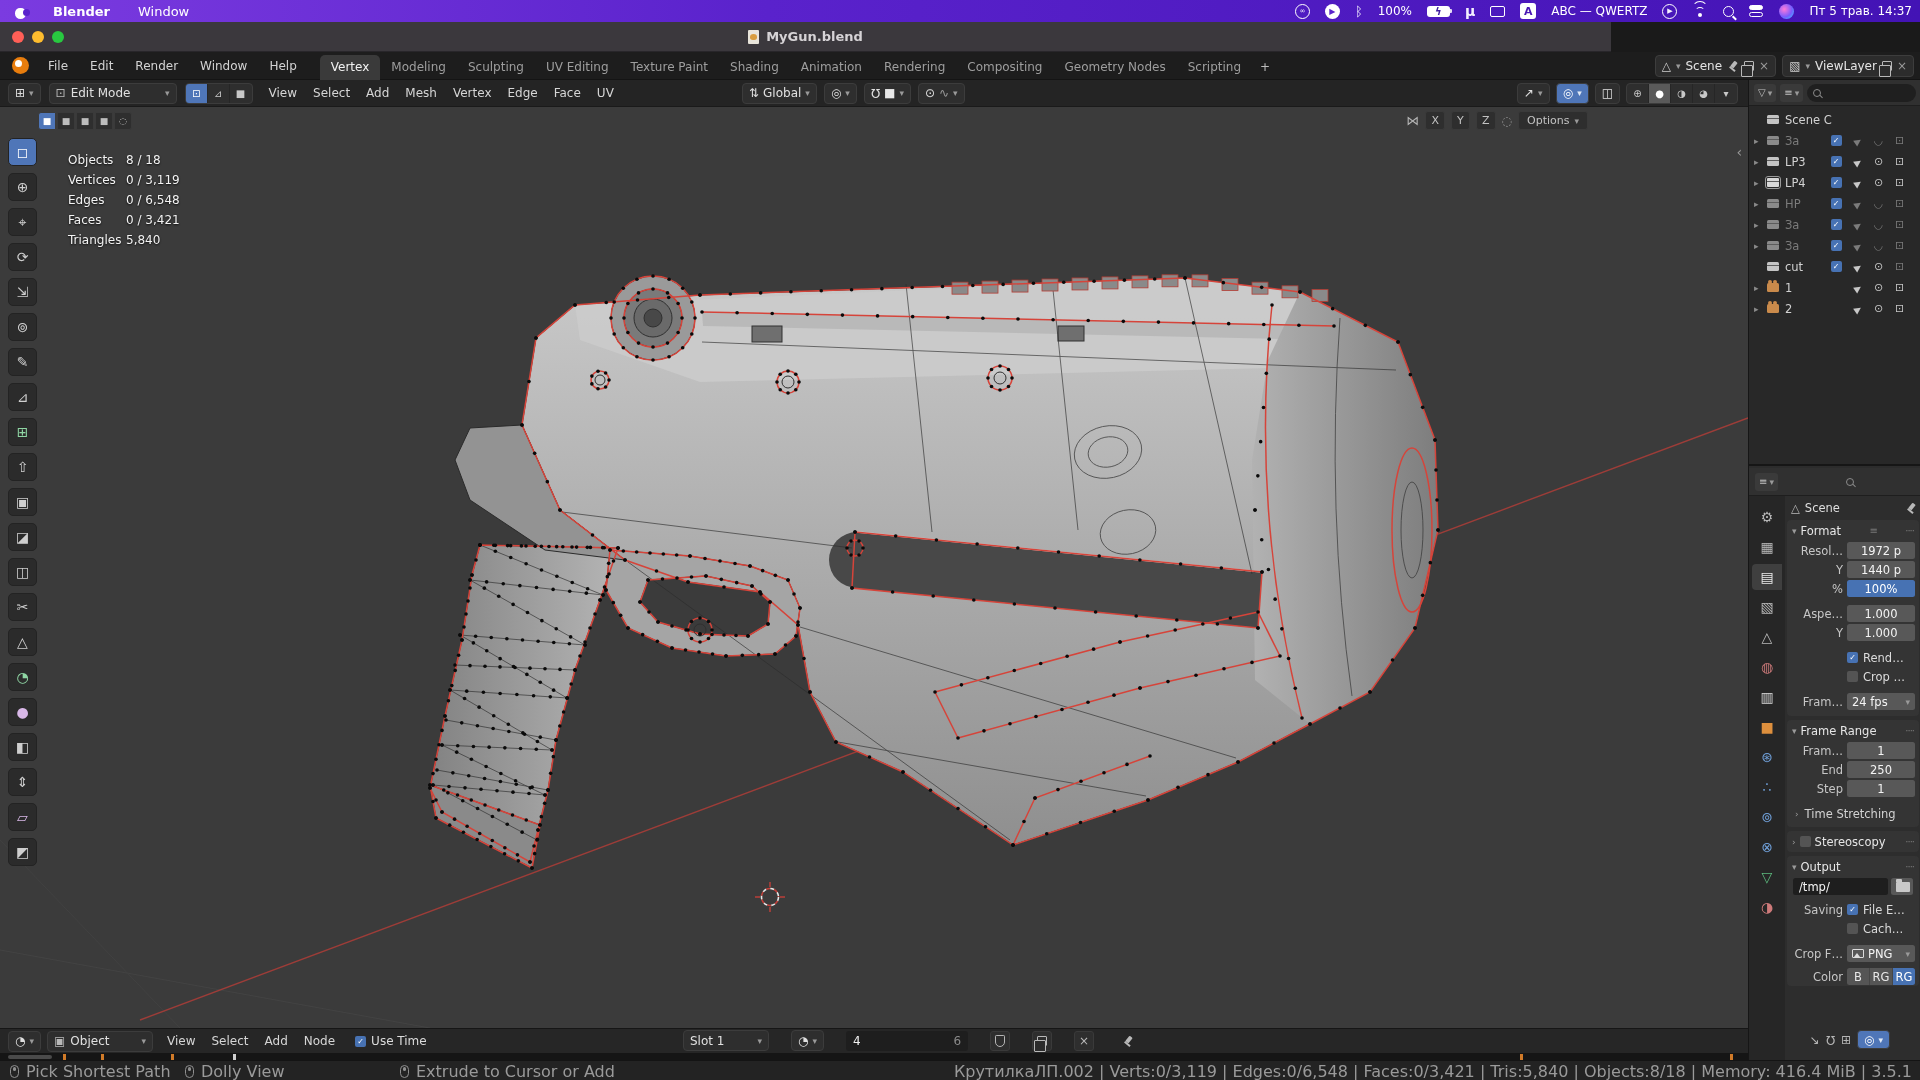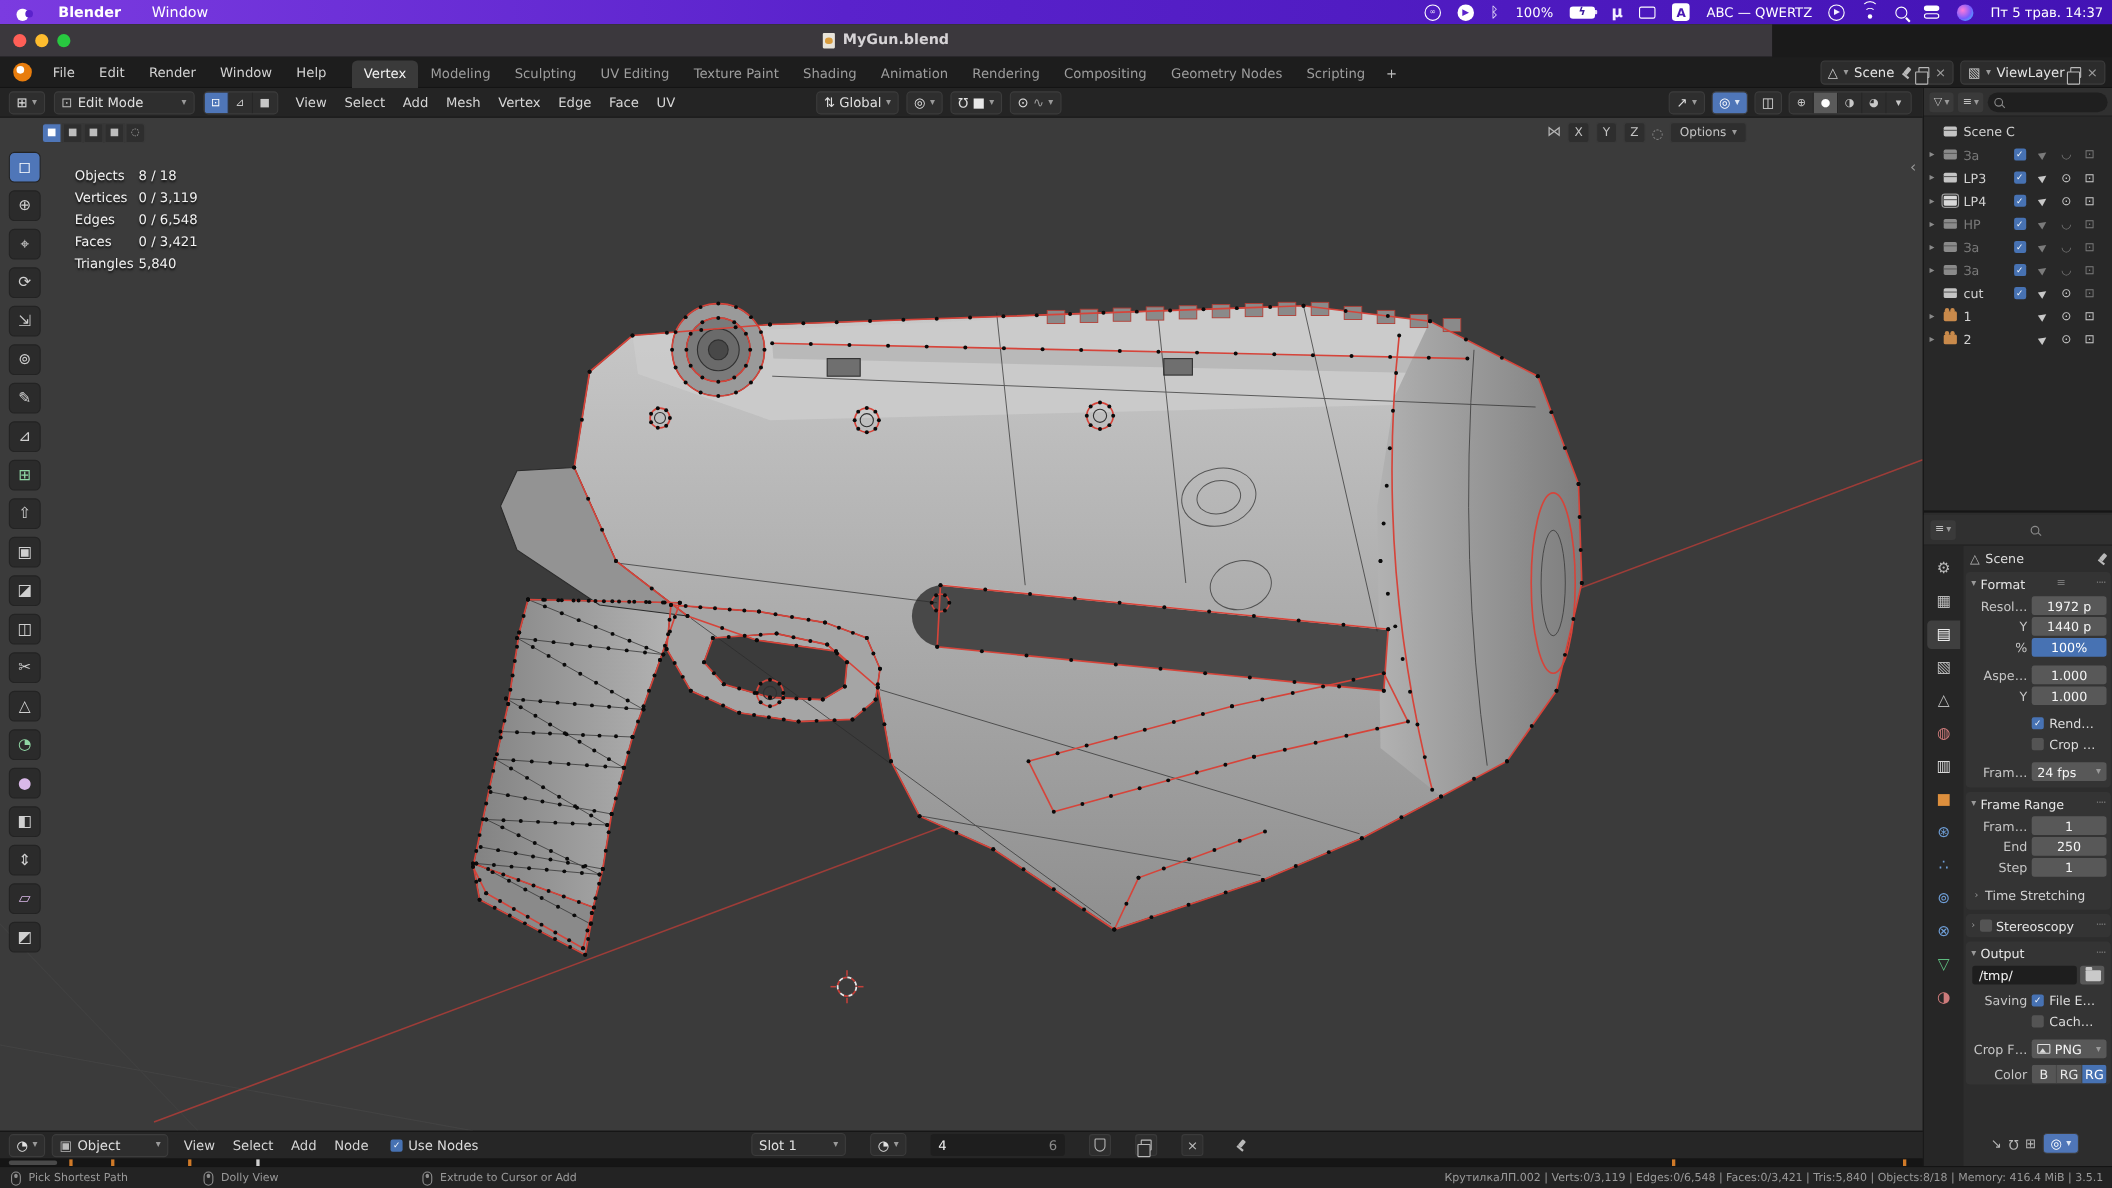--- a/index.html
+++ b/index.html
@@ -149,21 +149,21 @@
 #be-strip .sb{position:absolute;left:8px;top:2px;width:44px;height:4px;background:#4a4a4a;border-radius:2px}
 .tick{position:absolute;top:1px;width:3px;height:6px;background:#d07a28}
 .tick.w{background:#cfcfcf}
 #be-mid{position:absolute;left:683px;top:1030px;display:flex;align-items:center;gap:22px;z-index:3}
 #matname{width:122px;height:20px;background:#1e1e1e;border-radius:3px;display:flex;align-items:center;padding:0 7px;color:#f0f0f0}
 #matname .cnt{margin-left:auto;color:#8a8a8a}
 .sqbtn{width:20px;height:20px;background:#2e2e2e;border:1px solid #3a3a3a;border-radius:3px;display:flex;align-items:center;justify-content:center;color:#b9b9b9}
 .shield{width:10px;height:12px;border:1.5px solid #b5b5b5;border-radius:2px 2px 8px 8px}
 #be-right{position:absolute;right:30px;top:1030px;display:flex;align-items:center;gap:6px;z-index:3}
 
-#statusbar{position:absolute;left:0;top:1060px;width:1920px;height:20px;background:#232323;border-top:1px solid #141414;color:#9a9a9a;font-size:10px}
+#statusbar{position:absolute;left:0;top:1060px;width:1920px;height:20px;background:#232323;border-top:1px solid #141414;color:#9a9a9a;font-size:16px}
 .hint{position:absolute;top:0;height:20px;display:flex;align-items:center;gap:7px}
 .mouse{width:9px;height:13px;border:1.2px solid #8f8f8f;border-radius:4.5px;position:relative}
 .mouse:after{content:"";position:absolute;left:1.5px;top:1.5px;width:3px;height:4px;background:#8f8f8f;border-radius:1.5px}
 #sb-info{position:absolute;right:8px;top:0;height:20px;display:flex;align-items:center}
 </style>
 </head>
 <body>
 
 <div id="menubar">
   <span id="apple"></span>
@@ -1375,21 +1375,21 @@
       <span class="chev">▾</span>
     </span>
     <div id="be-menus" style="display:flex">
         <span class="hmenu">View</span>
         <span class="hmenu">Select</span>
         <span class="hmenu">Add</span>
         <span class="hmenu">Node</span>
       </div>
     <span class="ckrow" style="margin-left:6px">
         <span class="cbx">✓</span>
-        <span>Use Nodes</span>
+        <span>Use Time</span>
       </span>
   </div>
   <div id="be-strip">
     <span class="sb"></span>
     <span class="tick" style="left:63px"></span>
     <span class="tick" style="left:101px"></span>
     <span class="tick" style="left:171px"></span>
     <span class="tick w" style="left:233px"></span>
     <span class="tick" style="left:1520px"></span>
     <span class="tick" style="left:1730px"></span>
@@ -1430,21 +1430,21 @@
 <div id="statusbar">
   <div id="sb-hints">
       <span class="hint" style="left: 10px;">
         <span class="mouse"></span>
         <span>Pick Shortest Path</span>
       </span>
       <span class="hint" style="left: 185px;">
         <span class="mouse"></span>
         <span>Dolly View</span>
       </span>
-      <span class="hint" style="left: 340px; padding-left: 44px;">
+      <span class="hint" style="left: 356px; padding-left: 44px;">
         <span class="mouse"></span>
         <span>Extrude to Cursor or Add</span>
       </span>
     </div>
   <div id="sb-info">
       <span>КрутилкаЛП.002 | Verts:0/3,119 | Edges:0/6,548 | Faces:0/3,421 | Tris:5,840 | Objects:8/18 | Memory: 416.4 MiB | 3.5.1</span>
     </div>
 </div>
 
 </body></html>

